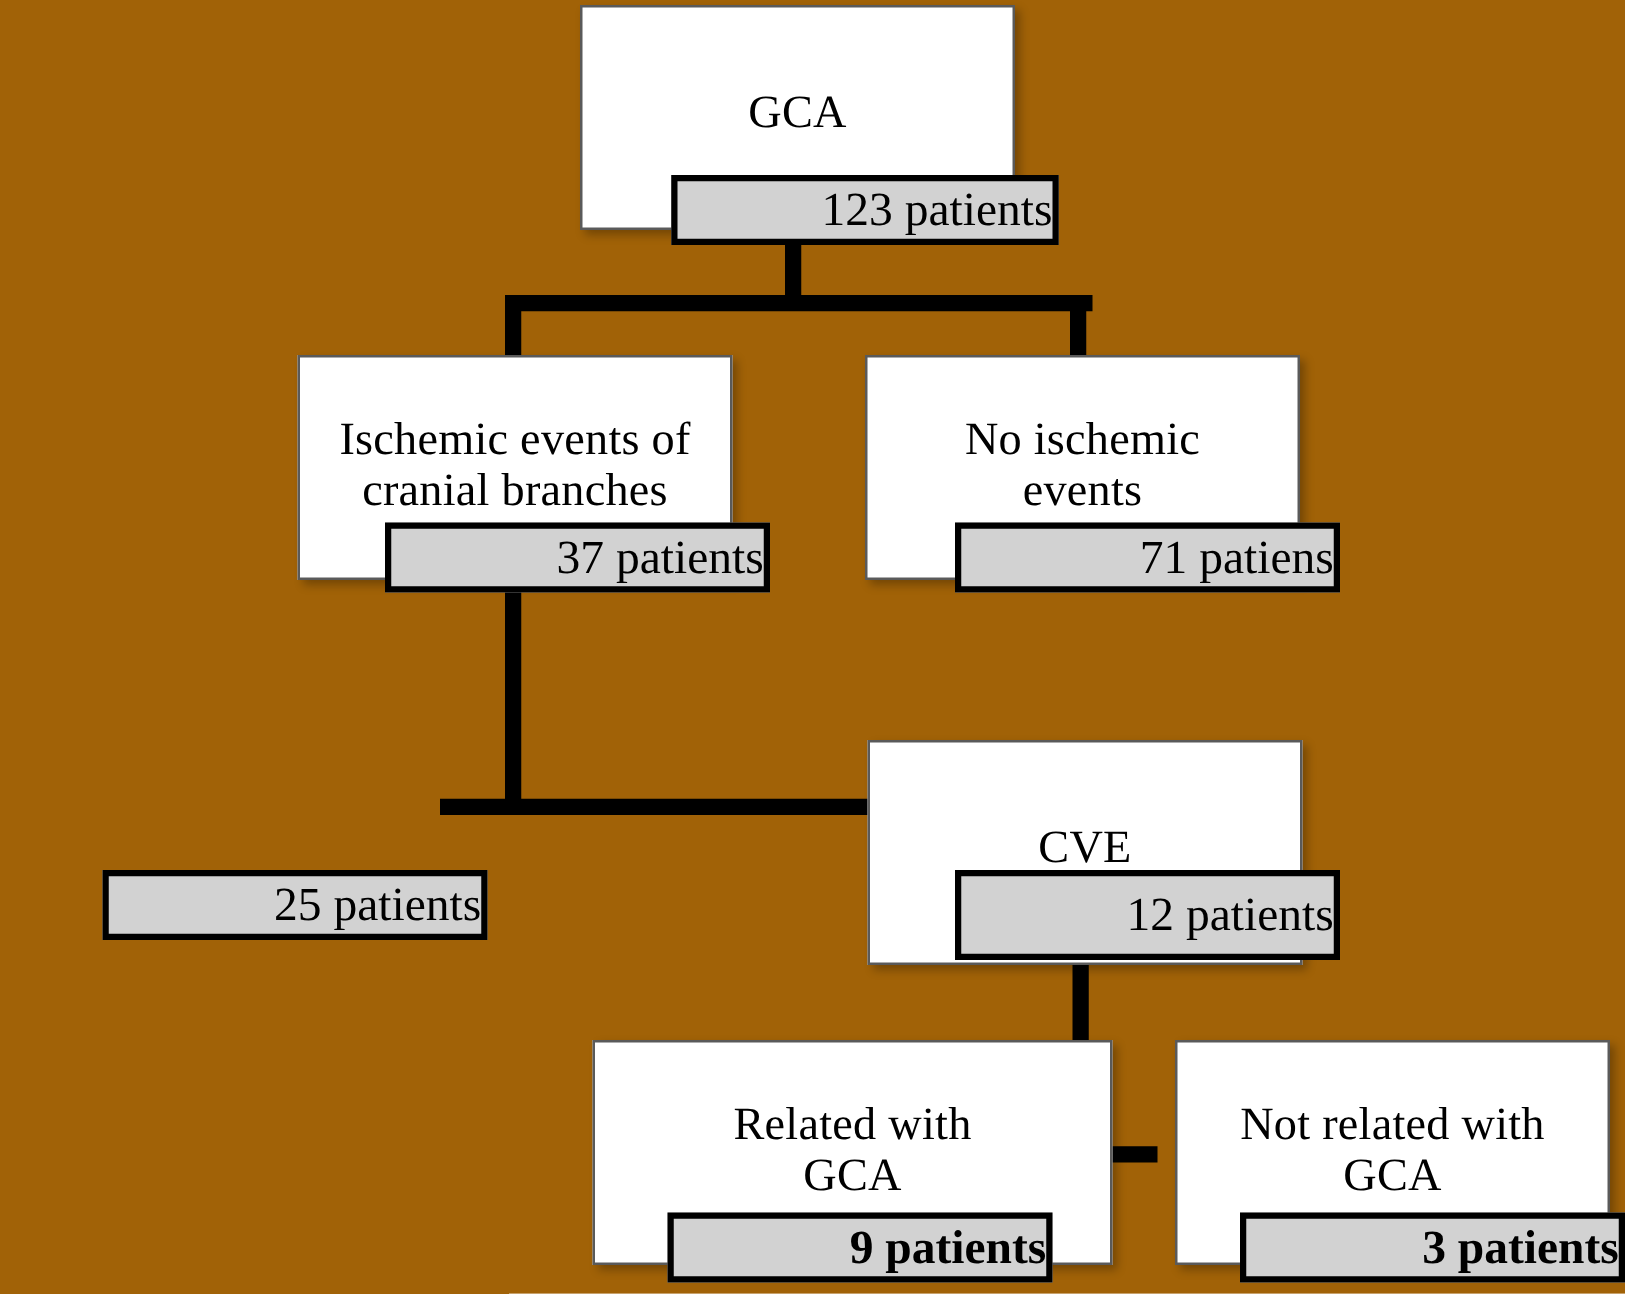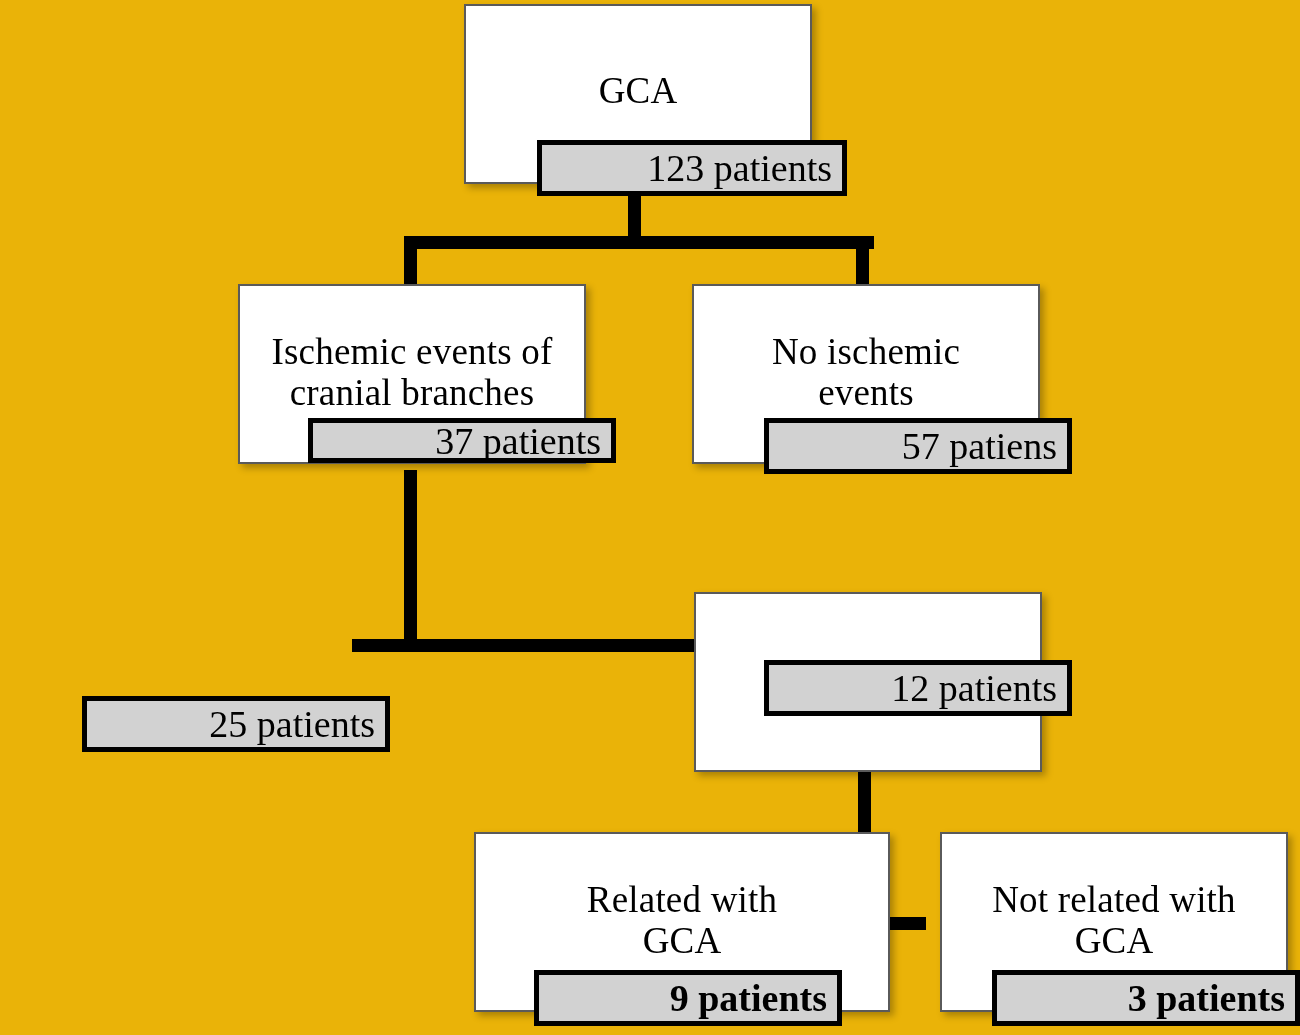--- a/index.html
+++ b/index.html
@@ -8,21 +8,21 @@
     background: #ffffff;
   }
   body {
     font-family: "Liberation Serif", "DejaVu Serif", serif;
     color: #000000;
   }
   #canvas {
     position: relative;
     width: 1300px;
     height: 1035px;
-    background: #eab308;
+    background: #a16207;
     overflow: hidden;
   }
 
   
   .conn {
     position: absolute;
     background: #000000;
     z-index: 2;
   }
 
@@ -53,21 +53,20 @@
   
   .count-chip {
     position: absolute;
     background: #d2d2d2;
     border: 5px solid #000000;
     box-sizing: border-box;
     z-index: 5;
     display: flex;
     align-items: center;
     justify-content: flex-end;
-    padding-right: 10px;
   }
   .count-chip .count-text {
     font-size: 38px;
     line-height: 1;
     white-space: nowrap;
   }
   .count-chip.bold .count-text {
     font-weight: bold;
   }
 </style>
@@ -100,44 +99,44 @@
   <div class="count-chip" style="left:537px; top:140px; width:310px; height:56px;">
     <span class="count-text">123 patients</span>
   </div>
 
   <div class="node-box" style="left:238px; top:284px; width:348px; height:180px;">
     <div class="node-title two-line">
       <span>Ischemic events of</span><br>
       <span>cranial branches</span>
     </div>
   </div>
-  <div class="count-chip" style="left:308px; top:418px; width:308px; height:45px;">
+  <div class="count-chip" style="left:308px; top:418px; width:308px; height:56px;">
     <span class="count-text">37 patients</span>
   </div>
 
   <div class="node-box" style="left:692px; top:284px; width:348px; height:180px;">
     <div class="node-title two-line">
       <span>No ischemic</span><br>
       <span>events</span>
     </div>
   </div>
   <div class="count-chip" style="left:764px; top:418px; width:308px; height:56px;">
-    <span class="count-text">57 patiens</span>
+    <span class="count-text">71 patiens</span>
   </div>
 
   <div class="count-chip" style="left:82px; top:696px; width:308px; height:56px;">
     <span class="count-text">25 patients</span>
   </div>
 
   <div class="node-box" style="left:694px; top:560px; width:348px; height:180px;margin-top:32px;">
     <div class="node-title">
       <span>CVE</span>
     </div>
   </div>
-  <div class="count-chip" style="left:764px; top:660px; width:308px; height:56px;">
+  <div class="count-chip" style="left:764px; top:696px; width:308px; height:72px;">
     <span class="count-text">12 patients</span>
   </div>
 
   <div class="node-box" style="left:462px; top:832px; width:416px; height:180px;margin-left:12px;">
     <div class="node-title two-line">
       <span>Related with</span><br>
       <span>GCA</span>
     </div>
   </div>
   <div class="count-chip bold" style="left:534px; top:970px; width:308px; height:56px;">

